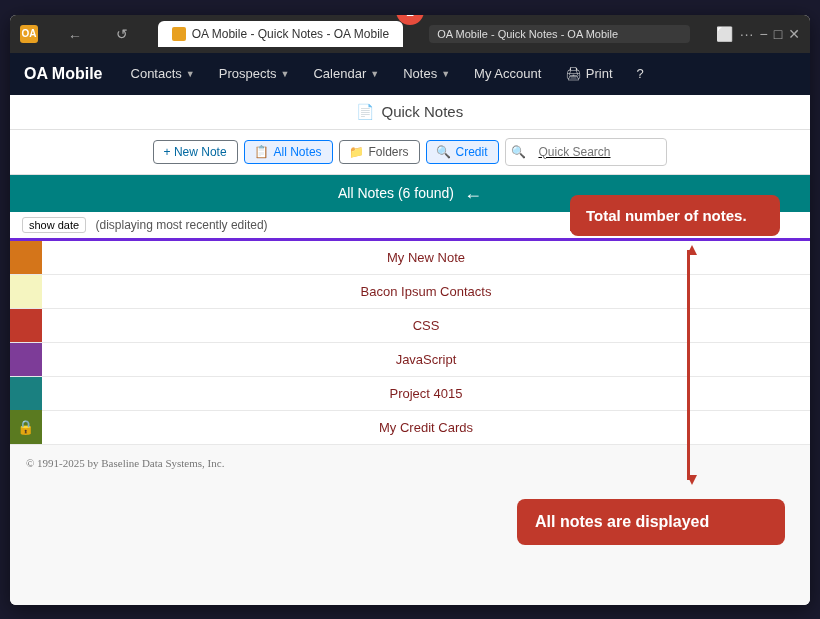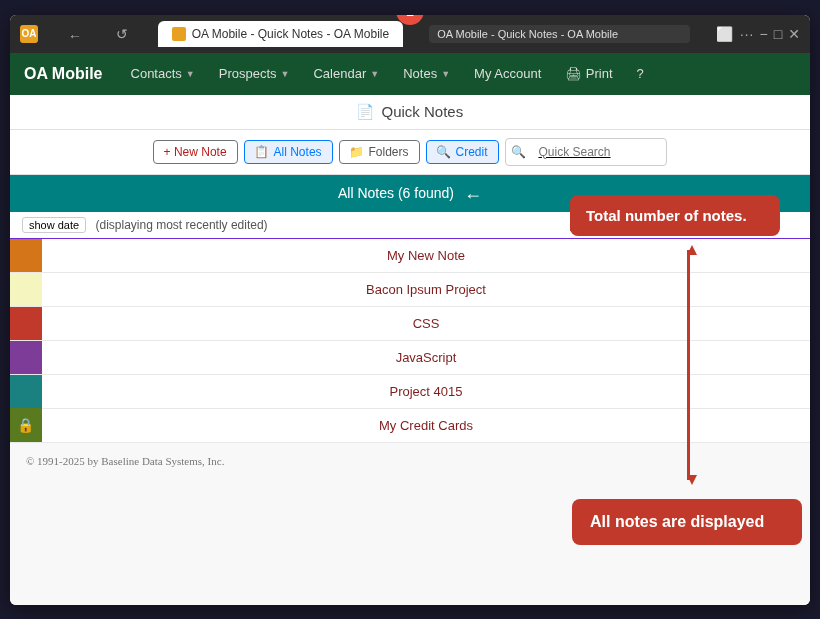--- a/index.html
+++ b/index.html
@@ -97,21 +97,21 @@
       border-radius: 50%;
       color: white;
       font-size: 14px;
       font-weight: bold;
       display: flex;
       align-items: center;
       justify-content: center;
     }
     
     .app-navbar {
-      background: #14532d;
+      background: #0f172a;
       height: 42px;
       display: flex;
       align-items: center;
       padding: 0 14px;
       gap: 0;
     }
     .app-brand {
       color: white;
       font-size: 16px;
       font-weight: bold;
@@ -167,21 +167,21 @@
       border-radius: 4px;
       background: white;
       font-size: 12px;
       cursor: pointer;
       display: flex;
       align-items: center;
       gap: 4px;
     }
     .btn-new-note {
       border-color: #6c757d;
-      color: #b91c1c;
+      color: #0369a1;
     }
     .btn-all-notes {
       border-color: #007bff;
       color: #007bff;
       background: #e8f0fe;
     }
     .btn-folders {
       border-color: #6c757d;
       color: #555;
     }
@@ -211,21 +211,21 @@
     }
     .all-notes-arrow {
       font-size: 18px;
       margin-left: 4px;
     }
     .show-date-row {
       background: white;
       padding: 5px 12px;
       font-size: 12px;
       color: #555;
-      border-bottom: 1px solid #6d28d9;
+      border-bottom: 3px solid #6d28d9;
     }
     .show-date-btn {
       border: 1px solid #ccc;
       border-radius: 3px;
       padding: 1px 6px;
       font-size: 11px;
       background: white;
       cursor: pointer;
       margin-right: 6px;
     }
@@ -379,21 +379,21 @@
 
     <div class="notes-list">
 
       <div class="note-row">
         <div class="note-color-block" style="background:#d4751a;"></div>
         <span class="note-title">My New Note</span>
       </div>
 
       <div class="note-row">
         <div class="note-color-block" style="background:#f5f5c0;"></div>
-        <span class="note-title">Bacon Ipsum Project</span>
+        <span class="note-title">Bacon Ipsum Contacts</span>
       </div>
 
       <div class="note-row">
         <div class="note-color-block" style="background:#c0392b;"></div>
         <span class="note-title">CSS</span>
       </div>
 
       <div class="note-row">
         <div class="note-color-block" style="background:#7d3c98;"></div>
         <span class="note-title">JavaScript</span>
@@ -420,19 +420,19 @@
       <div style="position:absolute; right:113px; top:150px; border-left:5px solid transparent; border-right:5px solid transparent; border-bottom:10px solid #c0392b;"></div>
 
       <div style="position:absolute; right:113px; top:380px; border-left:5px solid transparent; border-right:5px solid transparent; border-top:10px solid #c0392b;"></div>
 
       <div class="callout-box" style="top:100px; right:30px; width:210px; font-size:15px; padding:12px 16px;">
         <span>Total number of notes.</span>
       </div>
 
       <div style="position:absolute; top:133px; right:120px; width:120px; height:3px; background:#c0392b;"></div>
 
-      <div class="callout-box" style="bottom:60px; right:8px; width:230px; font-size:16px; padding:14px 18px;">
+      <div class="callout-box" style="bottom:60px; right:25px; width:268px; font-size:16px; padding:14px 18px;">
         <span>All notes are displayed</span>
       </div>
     </div>
 
   </div>
 </div>
 
 </body></html>

